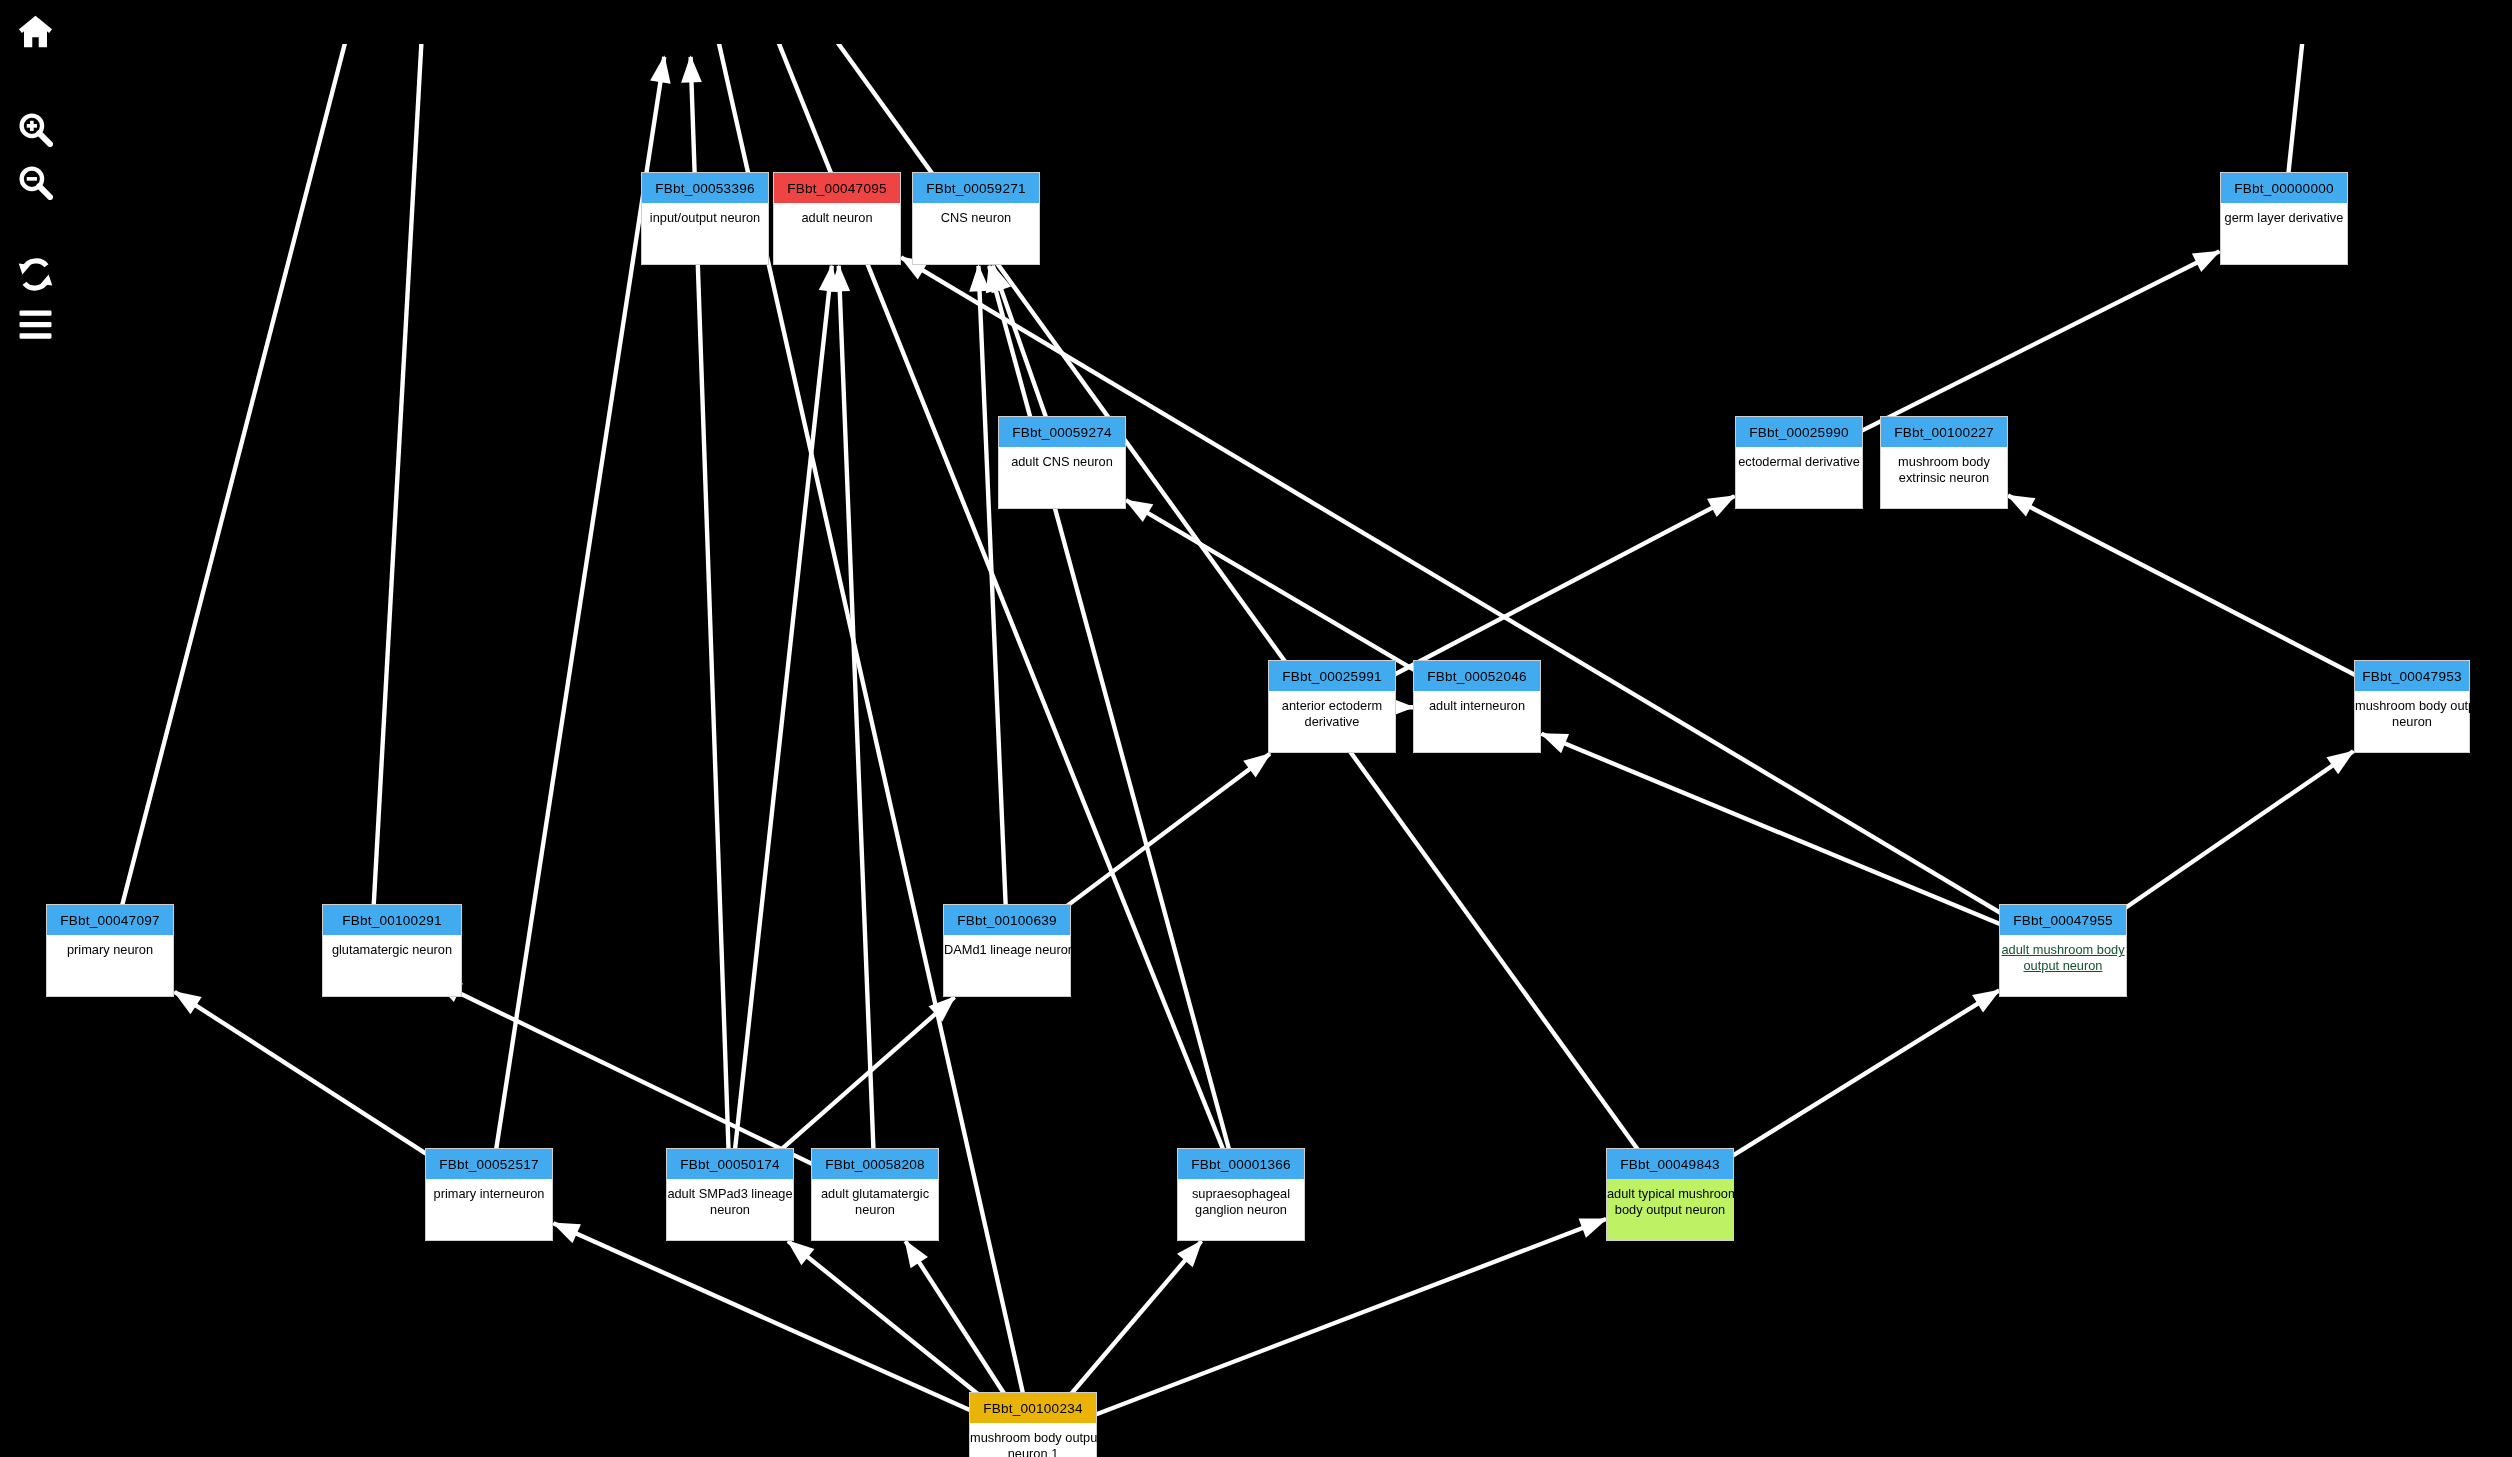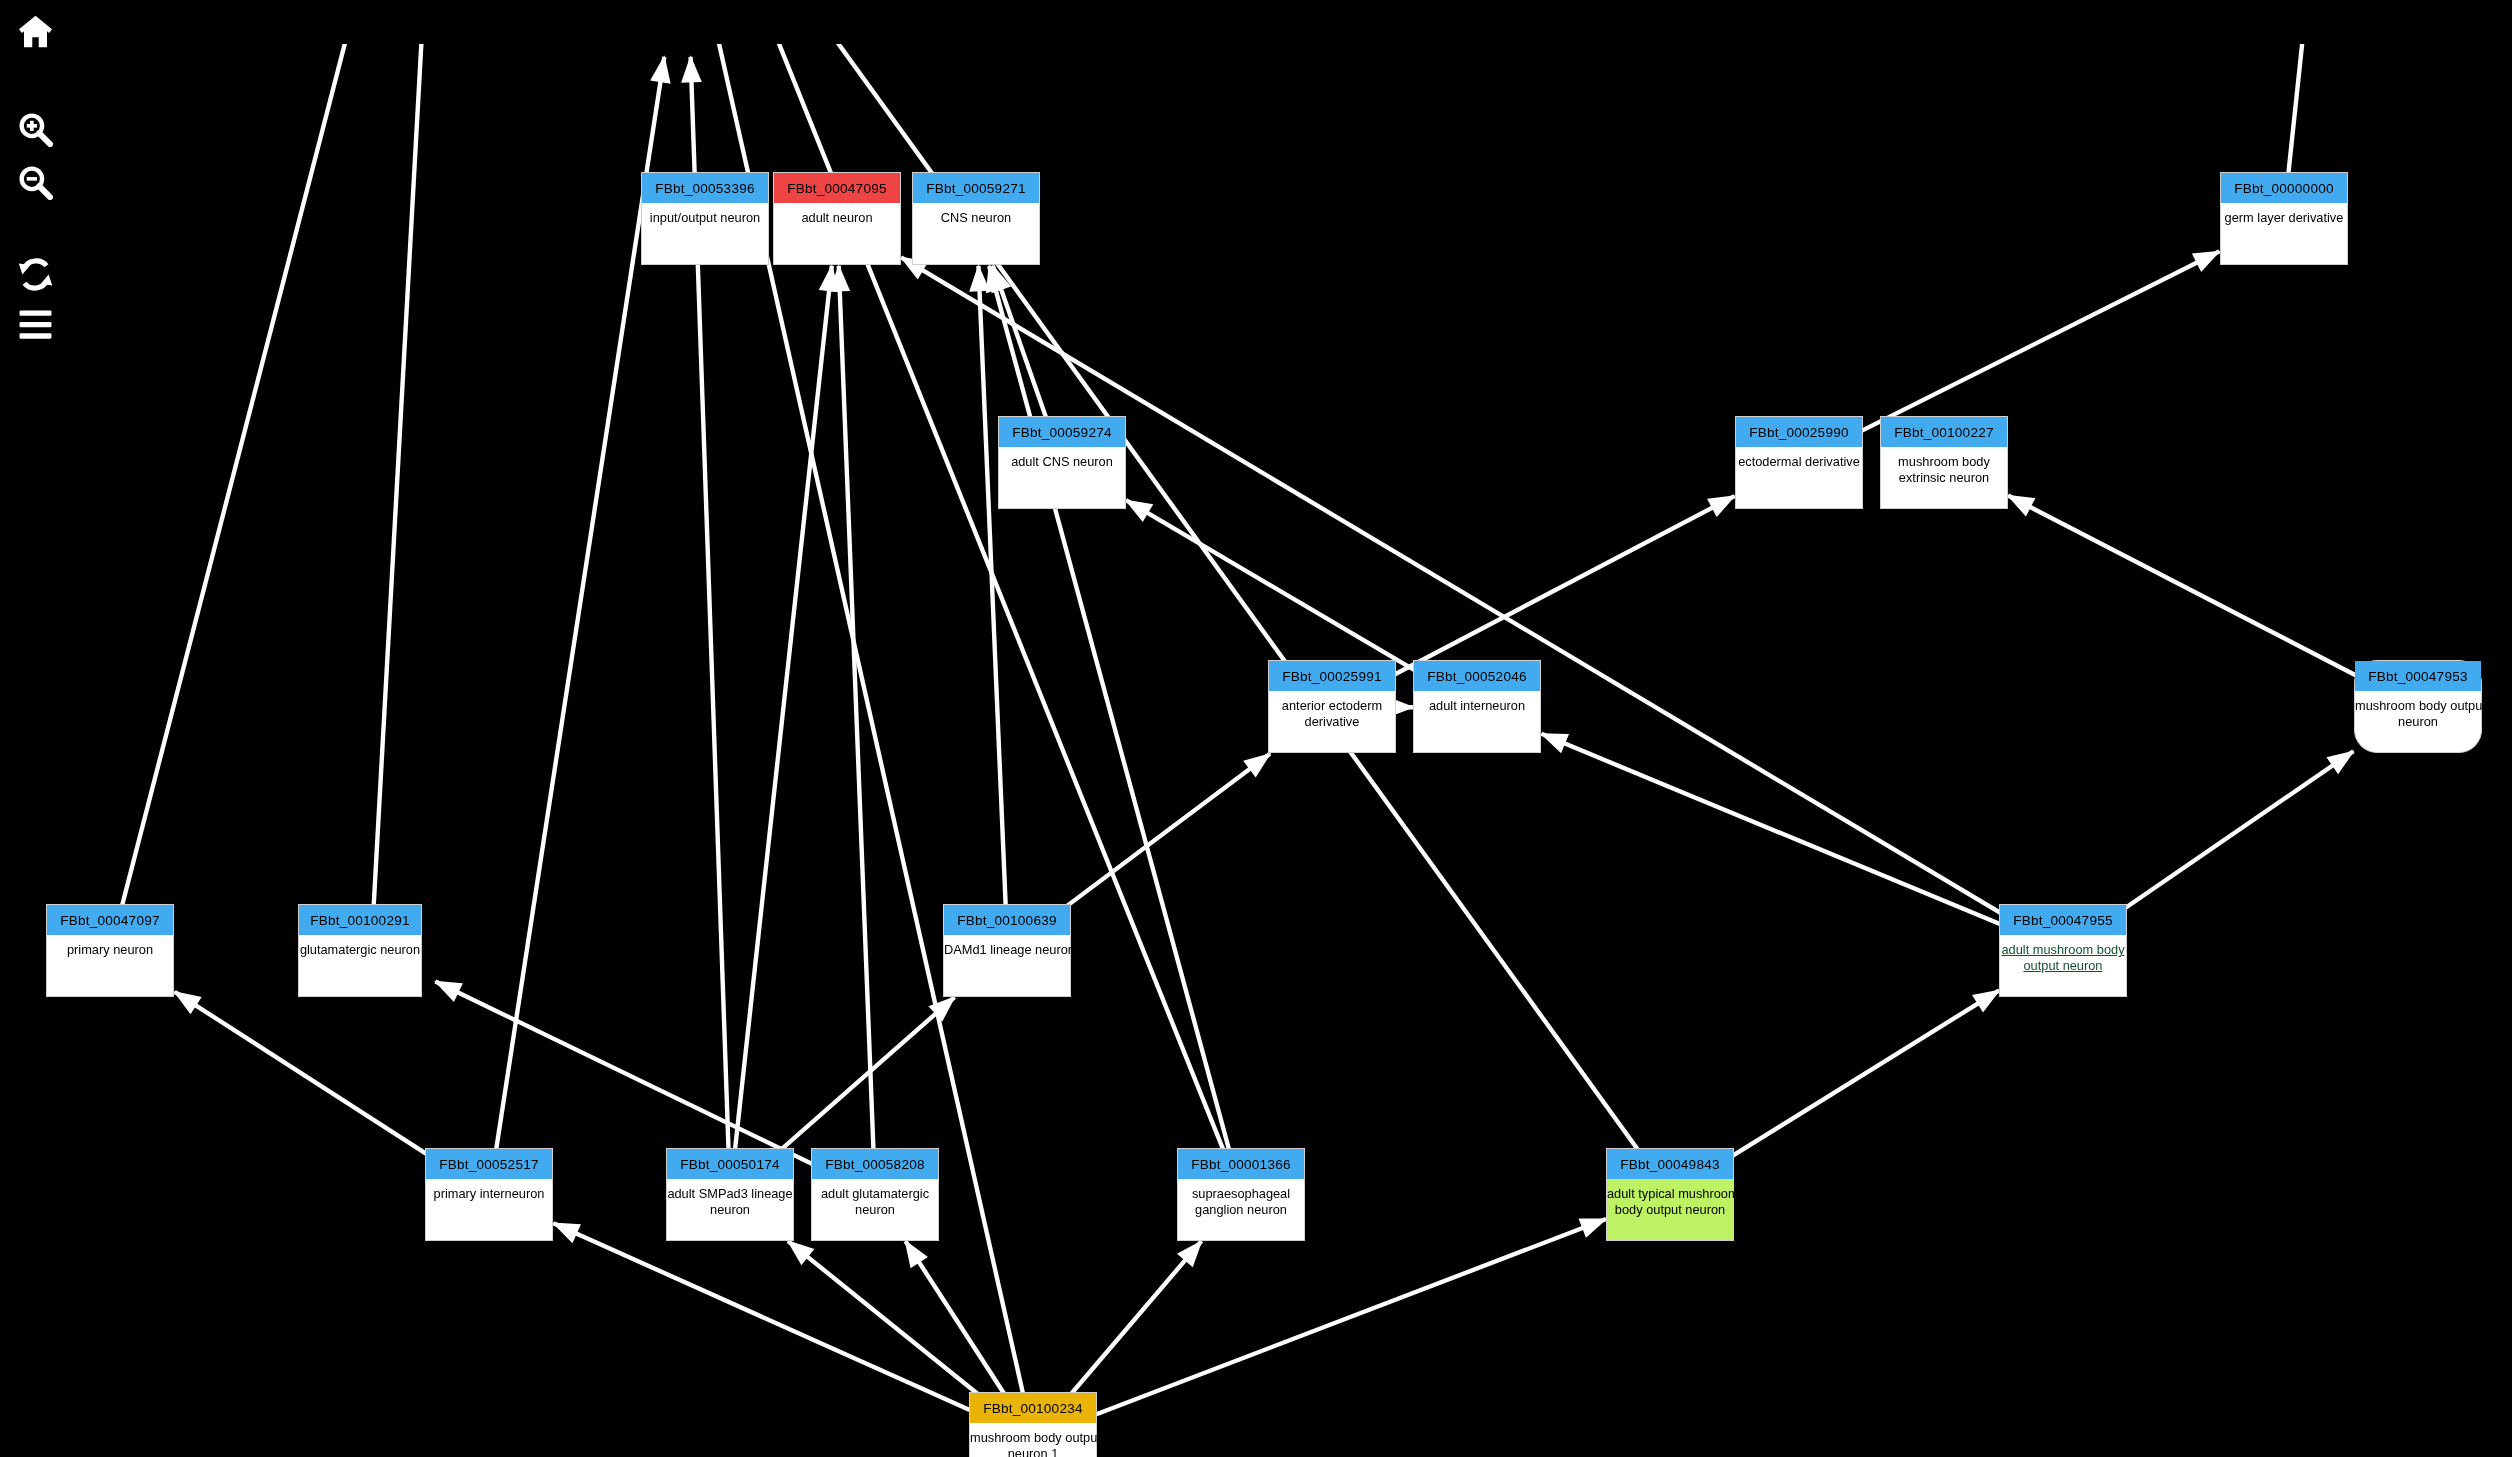--- a/index.html
+++ b/index.html
@@ -113,34 +113,34 @@
           <div>anterior ectoderm</div>
           <div>derivative</div>
         </div>
       </div>
       <div class="node" style="left: 1413px; top: 616px; width: 128px; height: 93px; border-color: rgb(207, 207, 207); background: rgb(255, 255, 255);">
         <div class="node-header" style="height: 30px; background: rgb(66, 170, 239); color: rgb(0, 0, 0);">FBbt_00052046</div>
         <div class="node-body" style="color: rgb(0, 0, 0);">
           <div>adult interneuron</div>
         </div>
       </div>
-      <div class="node" style="left: 2354px; top: 616px; width: 128px; height: 93px; border-color: rgb(207, 207, 207); background: rgb(255, 255, 255); border-radius: 23px;">
+      <div class="node" style="left: 2354px; top: 616px; width: 116px; height: 93px; border-color: rgb(207, 207, 207); background: rgb(255, 255, 255);">
         <div class="node-header" style="height: 30px; background: rgb(66, 170, 239); color: rgb(0, 0, 0);">FBbt_00047953</div>
         <div class="node-body" style="color: rgb(0, 0, 0);">
           <div>mushroom body output</div>
           <div>neuron</div>
         </div>
       </div>
       <div class="node" style="left: 46px; top: 860px; width: 128px; height: 93px; border-color: rgb(207, 207, 207); background: rgb(255, 255, 255);">
         <div class="node-header" style="height: 30px; background: rgb(66, 170, 239); color: rgb(0, 0, 0);">FBbt_00047097</div>
         <div class="node-body" style="color: rgb(0, 0, 0);">
           <div>primary neuron</div>
         </div>
       </div>
-      <div class="node" style="left: 298px; top: 860px; width: 124px; height: 93px; border-color: rgb(207, 207, 207); background: rgb(255, 255, 255);">
+      <div class="node" style="left: 322px; top: 860px; width: 140px; height: 93px; border-color: rgb(207, 207, 207); background: rgb(255, 255, 255);">
         <div class="node-header" style="height: 30px; background: rgb(66, 170, 239); color: rgb(0, 0, 0);">FBbt_00100291</div>
         <div class="node-body" style="color: rgb(0, 0, 0);">
           <div>glutamatergic neuron</div>
         </div>
       </div>
       <div class="node" style="left: 943px; top: 860px; width: 128px; height: 93px; border-color: rgb(207, 207, 207); background: rgb(255, 255, 255);">
         <div class="node-header" style="height: 30px; background: rgb(66, 170, 239); color: rgb(0, 0, 0);">FBbt_00100639</div>
         <div class="node-body" style="color: rgb(0, 0, 0);">
           <div>DAMd1 lineage neuron</div>
         </div>

